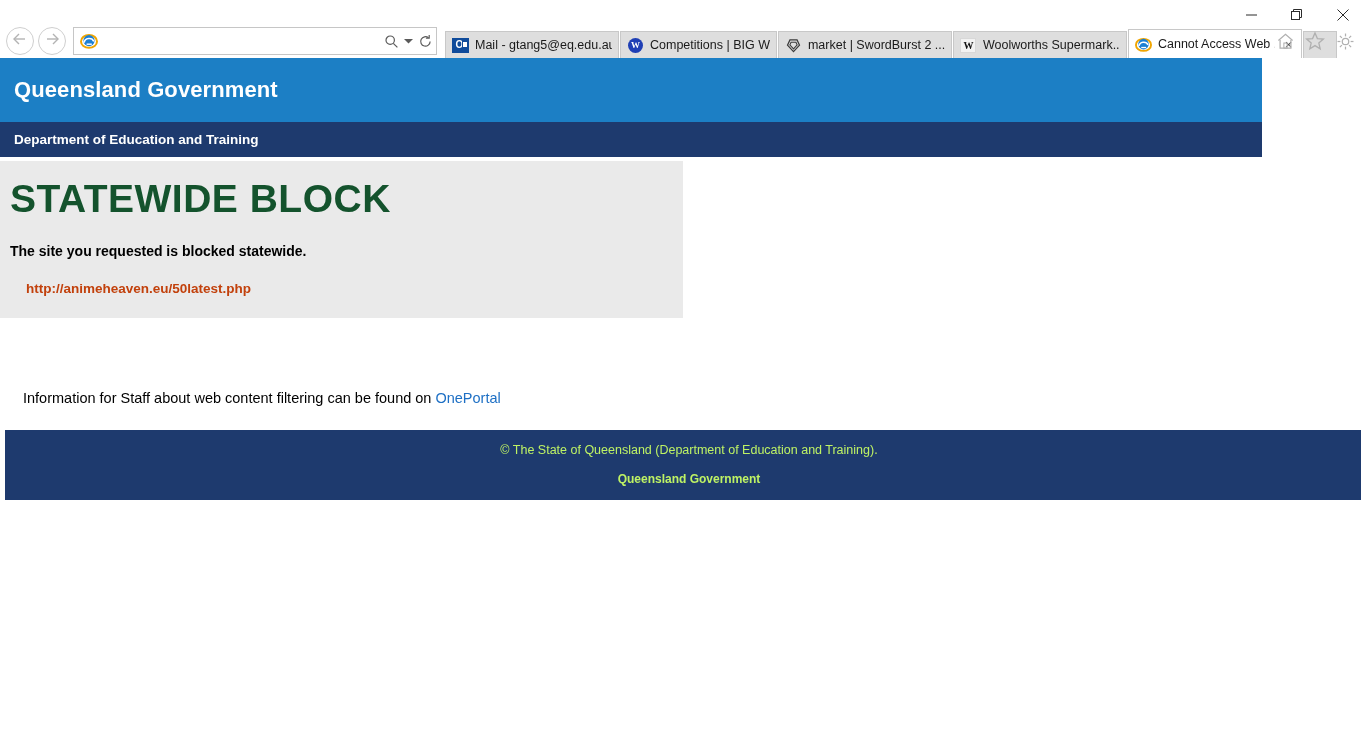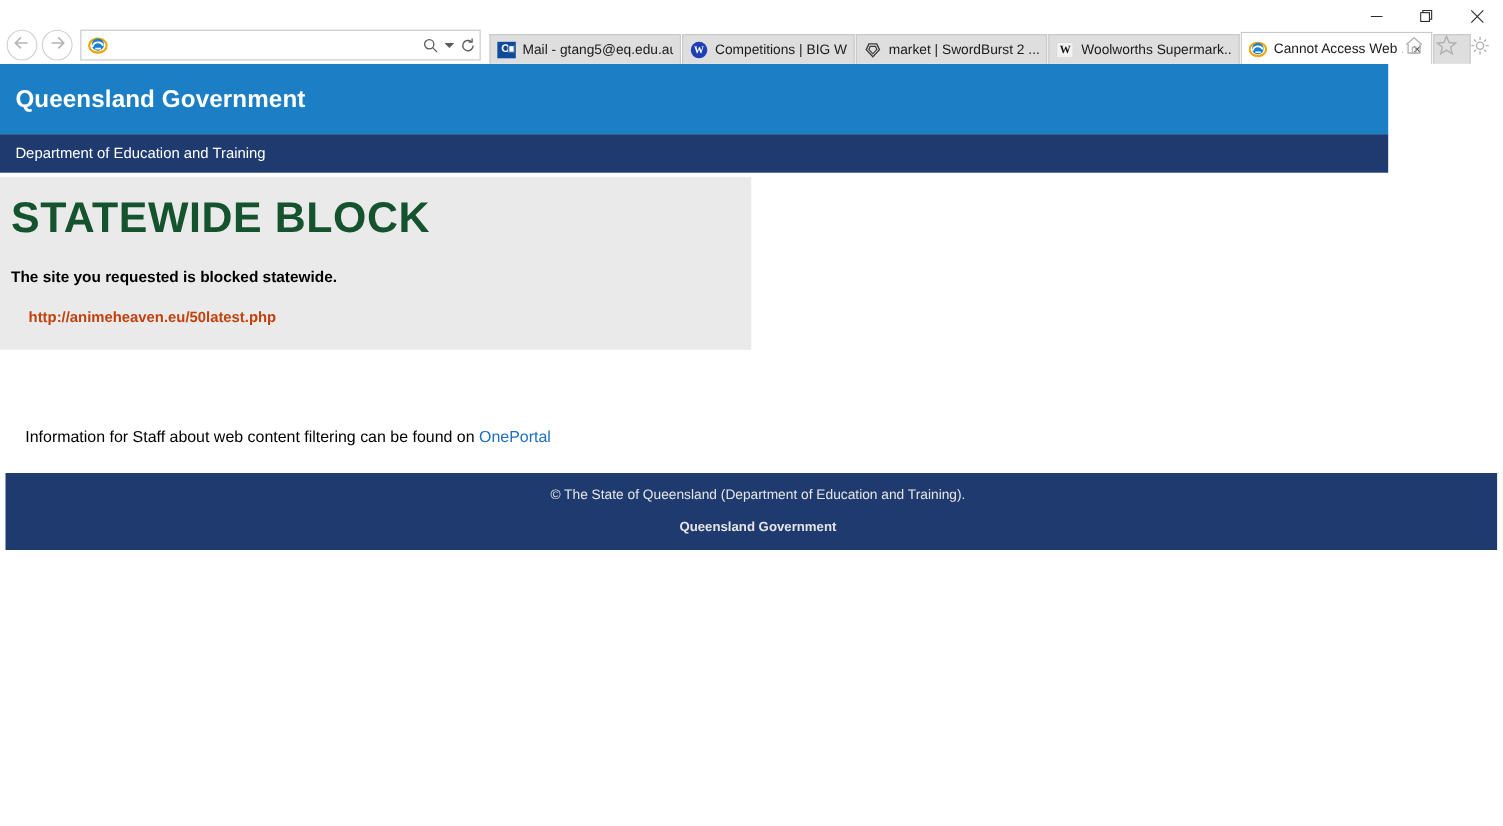--- a/index.html
+++ b/index.html
@@ -241,21 +241,21 @@
   }
   .dept-bar {
     background: #1e3a6e;
     height: 35px;
     display: flex;
     align-items: center;
   }
   .dept-bar-title {
     color: #ffffff;
     font-size: 13.5px;
-    font-weight: normal;
+    font-weight: bold;
     padding-left: 14px;
   }
 
   .block-panel {
     width: 683px;
     background: #eaeaea;
     padding: 16px 0 22px 0;
     box-sizing: border-box;
     margin-top: 4px;
   }
@@ -301,21 +301,21 @@
     width: 1356px;
     background: #1e3a6e;
     height: 70px;
     display: flex;
     flex-direction: column;
     align-items: center;
     justify-content: center;
     box-sizing: border-box;
   }
   .footer-line {
-    color: #e5e5e5;
+    color: #bef264;
     font-size: 12.5px;
     line-height: 15px;
     margin-left: 12px;
   }
   .footer-line.second { margin-top: 14px; font-weight: bold; font-size: 12px; }
 </style>
 </head>
 <body>
 
 <div class="browser-chrome">

